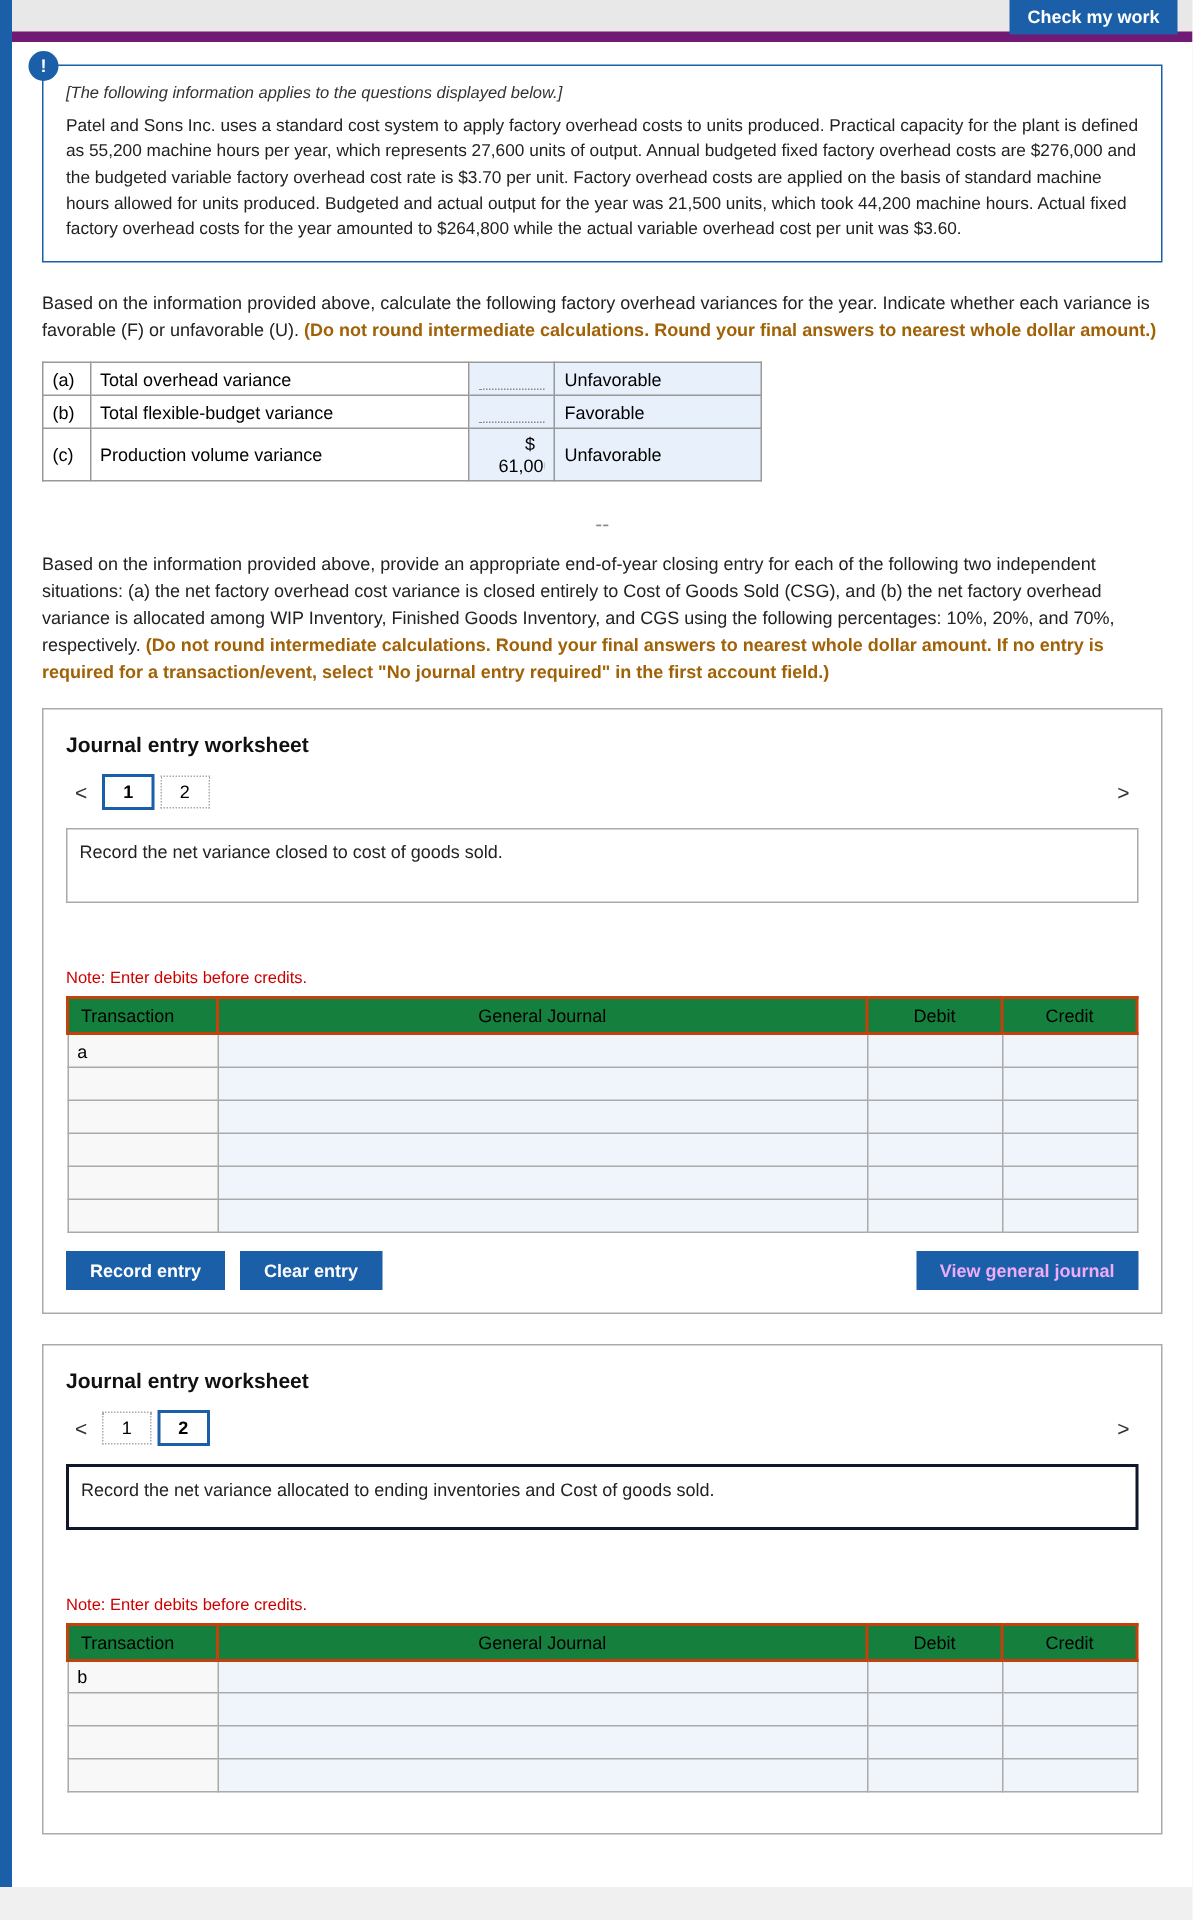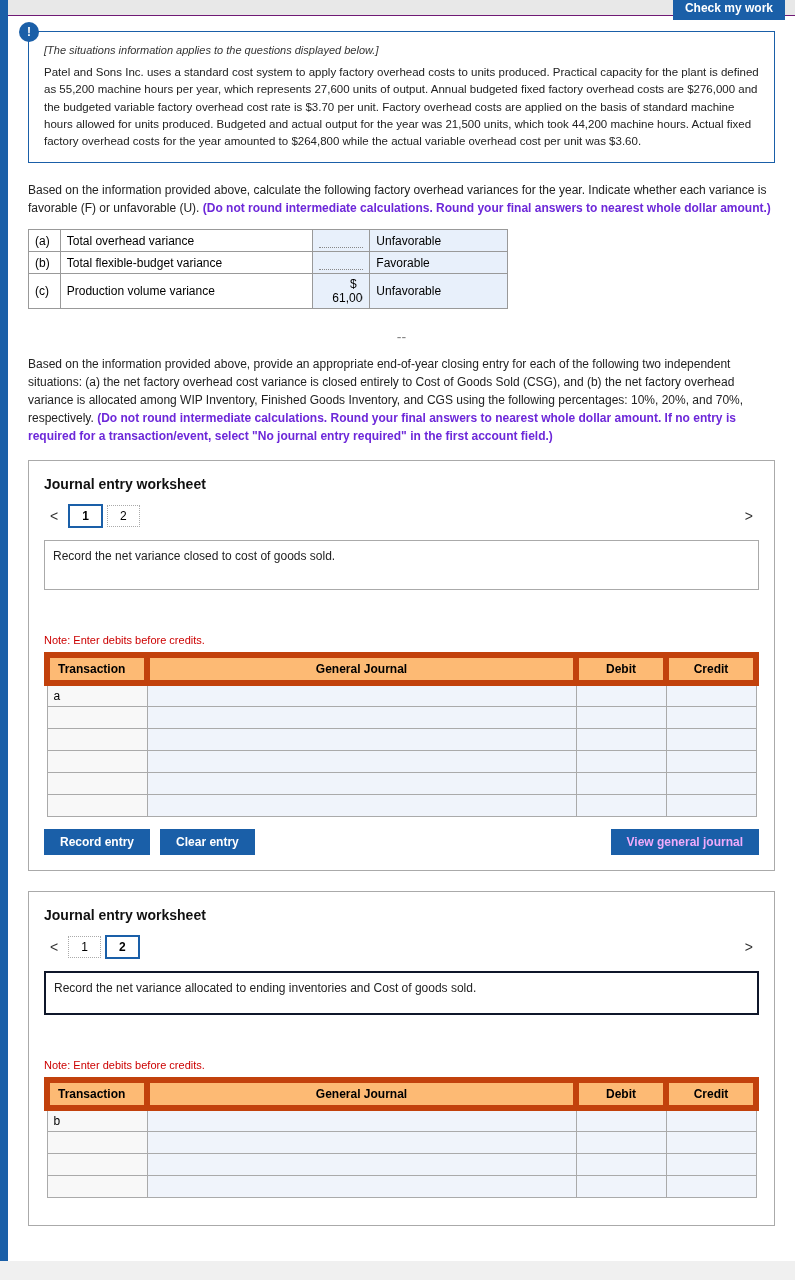--- a/index.html
+++ b/index.html
@@ -7,26 +7,26 @@
       font-family: Arial, sans-serif;
       font-size: 12px;
       background: #f0f0f0;
       width: 795px;
       min-height: 1280px;
       position: relative;
     }
     .top-bar {
       background: #e8e8e8;
       width: 100%;
-      height: 16px;
+      height: 28px;
       display: flex;
       align-items: center;
       justify-content: flex-end;
       padding-right: 10px;
-      border-bottom: 1px solid #701a75;
+      border-bottom: 7px solid #701a75;
     }
     .check-my-work-btn {
       background: #1a5fa8;
       color: white;
       border: none;
       padding: 5px 12px;
       font-size: 12px;
       cursor: pointer;
       font-weight: bold;
     }
@@ -74,21 +74,21 @@
       font-size: 11.5px;
       line-height: 1.5;
       color: #222;
     }
     .section-instruction {
       font-size: 12px;
       line-height: 1.5;
       margin-bottom: 12px;
       color: #222;
     }
-    .bold-red { color: #6d28d9; font-weight: bold; }
+    .bold-red { color: #a16207; font-weight: bold; }
     .variance-table {
       width: 480px;
       border-collapse: collapse;
       margin-bottom: 20px;
       font-size: 12px;
     }
     .variance-table td {
       border: 1px solid #999;
       padding: 3px 6px;
     }
@@ -176,25 +176,25 @@
       margin-bottom: 6px;
       margin-top: 44px;
     }
     .journal-table {
       width: 100%;
       border-collapse: collapse;
       font-size: 12px;
       margin-bottom: 12px;
     }
     .journal-table th {
-      background: #fdba74;
-      border: 6px solid #c2410c;
+      background: #15803d;
+      border: 2px solid #c2410c;
       padding: 4px 8px;
       text-align: center;
-      font-weight: bold;
+      font-weight: normal;
     }
     .journal-table th:first-child {
       text-align: left;
       width: 100px;
     }
     .journal-table th:nth-child(2) {
       text-align: center;
       margin-left: 23px;
     }
     .journal-table td {
@@ -276,21 +276,21 @@
   <div class="left-blue-bar"></div>
 
   <div class="top-bar">
     <button class="check-my-work-btn">Check my work</button>
   </div>
 
   <div class="main-content">
 
     <div class="info-box">
       <div class="info-icon">!</div>
-      <div class="info-subtitle">[The situations information applies to the questions displayed below.]</div>
+      <div class="info-subtitle">[The following information applies to the questions displayed below.]</div>
       <div class="info-body">Patel and Sons Inc. uses a standard cost system to apply factory overhead costs to units produced. Practical capacity for the plant is defined as 55,200 machine hours per year, which represents 27,600 units of output. Annual budgeted fixed factory overhead costs are $276,000 and the budgeted variable factory overhead cost rate is $3.70 per unit. Factory overhead costs are applied on the basis of standard machine hours allowed for units produced. Budgeted and actual output for the year was 21,500 units, which took 44,200 machine hours. Actual fixed factory overhead costs for the year amounted to $264,800 while the actual variable overhead cost per unit was $3.60.</div>
     </div>
 
     <div class="section-instruction">
       Based on the information provided above, calculate the following factory overhead variances for the year. Indicate whether each variance is favorable (F) or unfavorable (U). <span class="bold-red">(Do not round intermediate calculations. Round your final answers to nearest whole dollar amount.)</span>
     </div>
 
     <table class="variance-table">
       <tbody>
           <tr>

